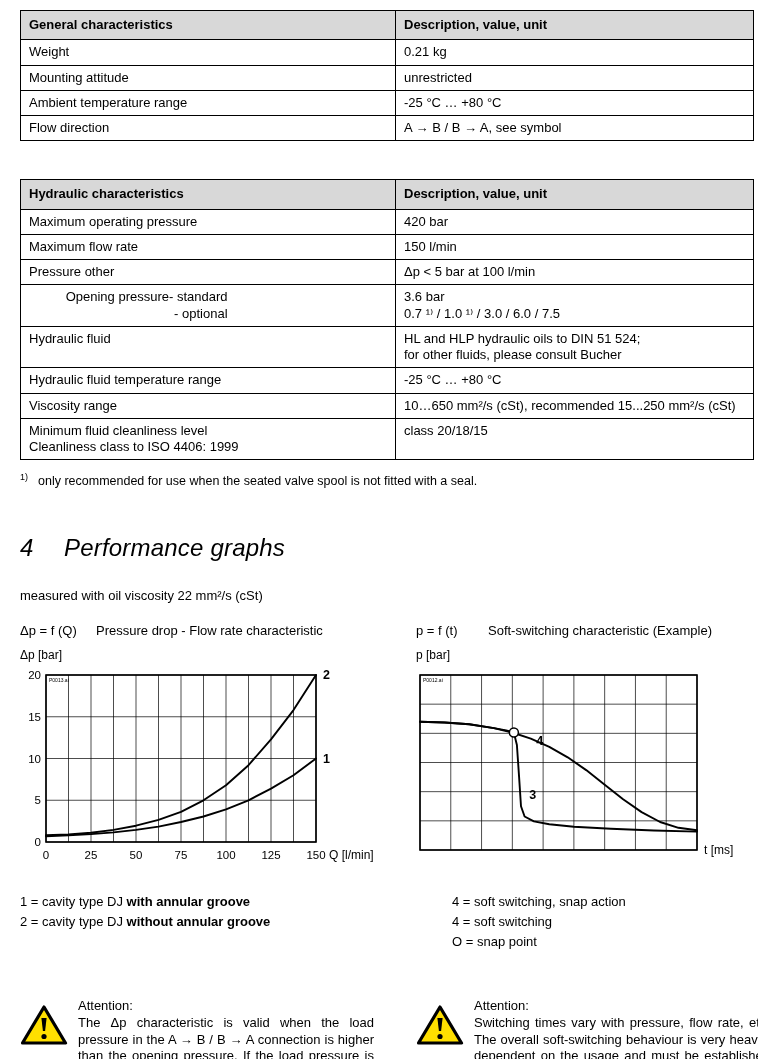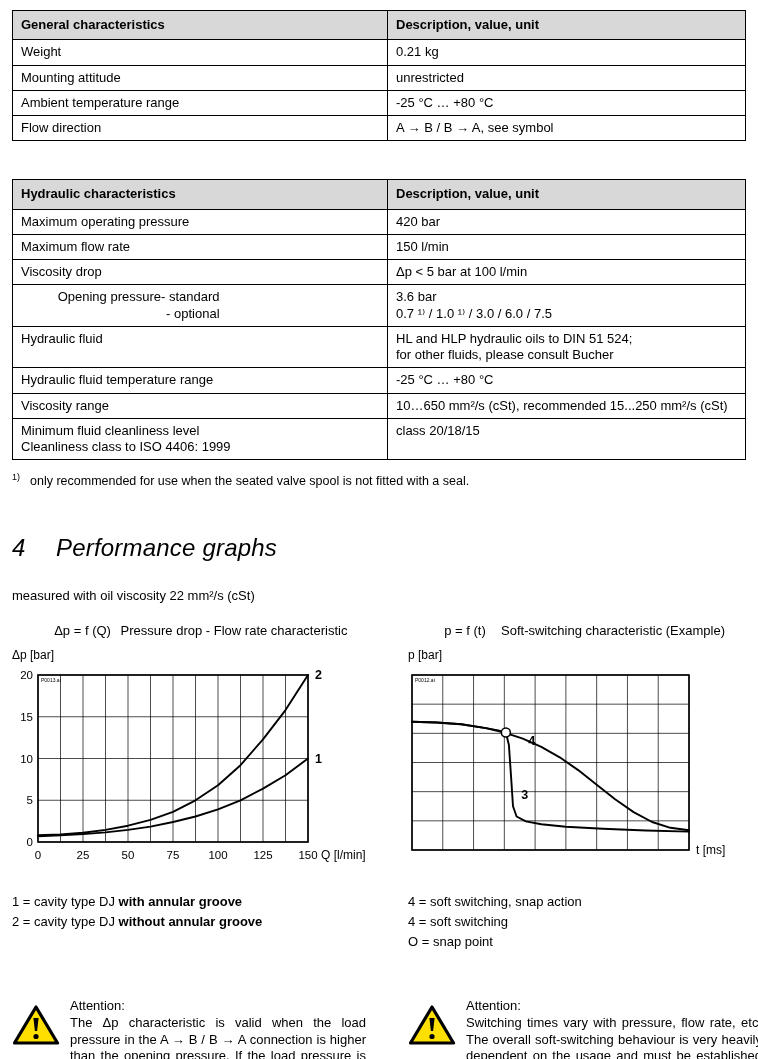--- a/index.html
+++ b/index.html
@@ -1,18 +1,18 @@
 <!DOCTYPE html>
 <html><head>
 <meta charset="utf-8">
 <style>
   html,body{margin:0;padding:0;background:#fff;}
   .page{
     position:relative;width:758px;height:1059px;box-sizing:border-box;
-    padding:10px 12px;background:#fff;color:#000;
+    padding:10px 20px;background:#fff;color:#000;
     font-family:"Liberation Sans","DejaVu Sans",sans-serif;font-size:13px;
   }
   
   table.spec{border-collapse:collapse;width:734px;table-layout:fixed;}
   table.spec th,table.spec td{
     border:1px solid #000;padding:4px 8px;vertical-align:top;
     font-size:13px;line-height:1.25;text-align:left;
   }
   table.spec{border:1.5px solid #000;}
   table.spec th{background:#d8d8d8;font-weight:bold;padding:6px 8px;border-bottom:1.5px solid #000;}
@@ -25,28 +25,28 @@
   .fn-marker{font-size:9px;vertical-align:super;margin-right:10px;}
   
   .section-heading{margin-top:46px;font-size:24px;letter-spacing:.2px;font-style:italic;}
   .sec-num{display:inline-block;width:44px;}
   
   .measured-note{margin-top:26px;font-size:13px;}
   
   .charts-row{display:flex;margin-top:20px;}
   .chart-block{width:368px;flex:0 0 368px;}
   .chart-block.right{width:338px;flex:0 0 338px;margin-left:28px;}
-  .chart-cap{font-size:13px;margin-bottom:10px;text-align:center;}
+  .chart-cap{font-size:13px;margin-bottom:10px;}
   .cap-eq{display:inline-block;width:76px;}
   .chart-block.right .cap-eq{width:72px;}
   .ylab{font-size:12px;margin-bottom:3px;}
   svg{overflow:visible;display:block;}
   svg text{font-family:"Liberation Sans","DejaVu Sans",sans-serif;fill:#000;}
   
-  .legend-row{display:flex;margin-top:26px;}
+  .legend-row{display:flex;margin-top:26px;gap:36px;}
   .legend-col{width:368px;flex:0 0 368px;font-size:13px;}
   .legend-col.right{width:338px;flex:0 0 338px;margin-left:28px;}
   .legend-item{margin-bottom:3px;line-height:1.3;}
   
   .attention-row{display:flex;margin-top:44px;}
   .attention{display:flex;align-items:flex-start;width:368px;flex:0 0 368px;}
   .attention.right{width:338px;flex:0 0 338px;margin-left:28px;}
   .warn-icon{flex:0 0 48px;margin-top:6px;}
   .att-text{margin-left:10px;}
   .att-head{font-size:13px;margin-bottom:2px;}
@@ -94,21 +94,21 @@
     <tbody>
       <tr>
         <td>Maximum operating pressure</td>
         <td>420 bar</td>
       </tr>
       <tr>
         <td>Maximum flow rate</td>
         <td>150 l/min</td>
       </tr>
       <tr>
-        <td>Viscosity drop</td>
+        <td>Pressure other</td>
         <td>Δp &lt; 5 bar at 100 l/min</td>
       </tr>
       <tr>
         <td>
           <div class="two-col">
             <span>Opening pressure</span>
             <span>
               <span class="blk">- standard</span>
               <span class="blk">- optional</span>
             </span>

